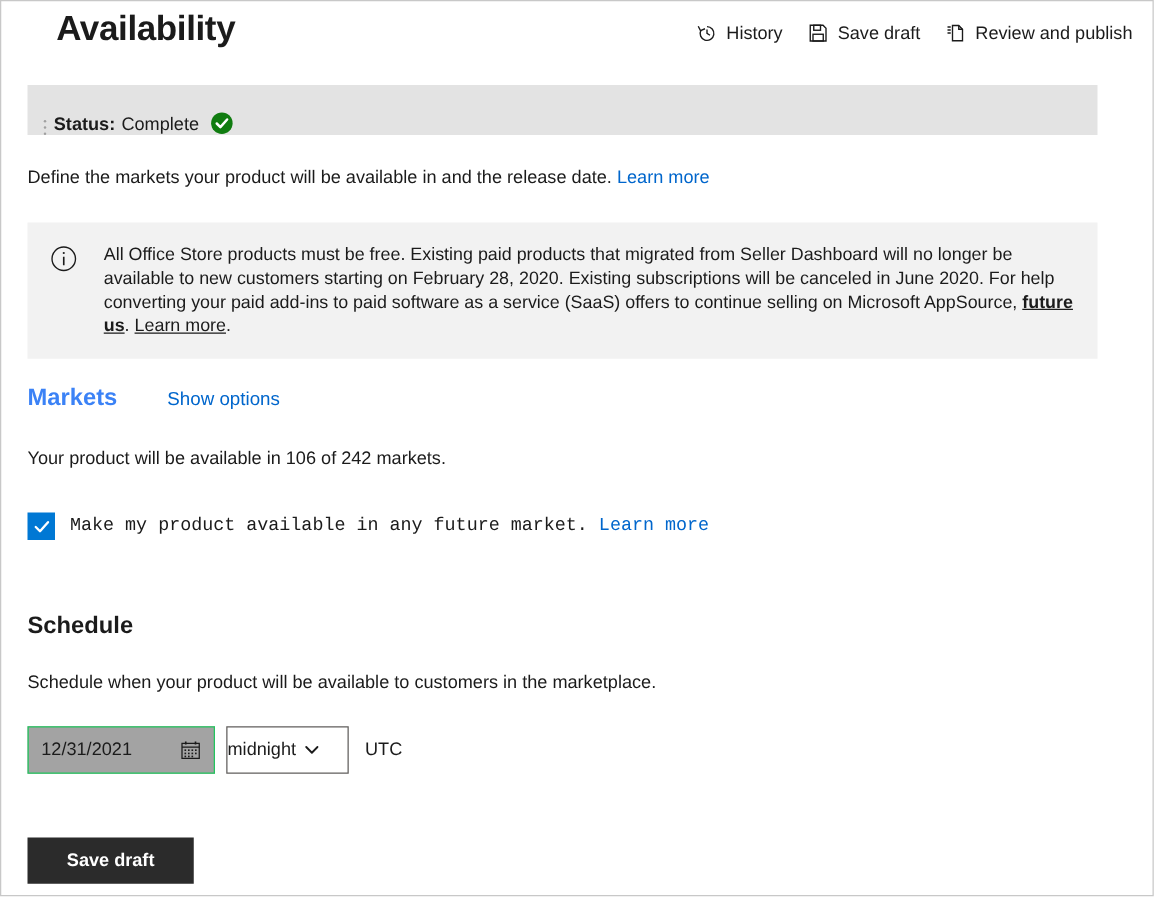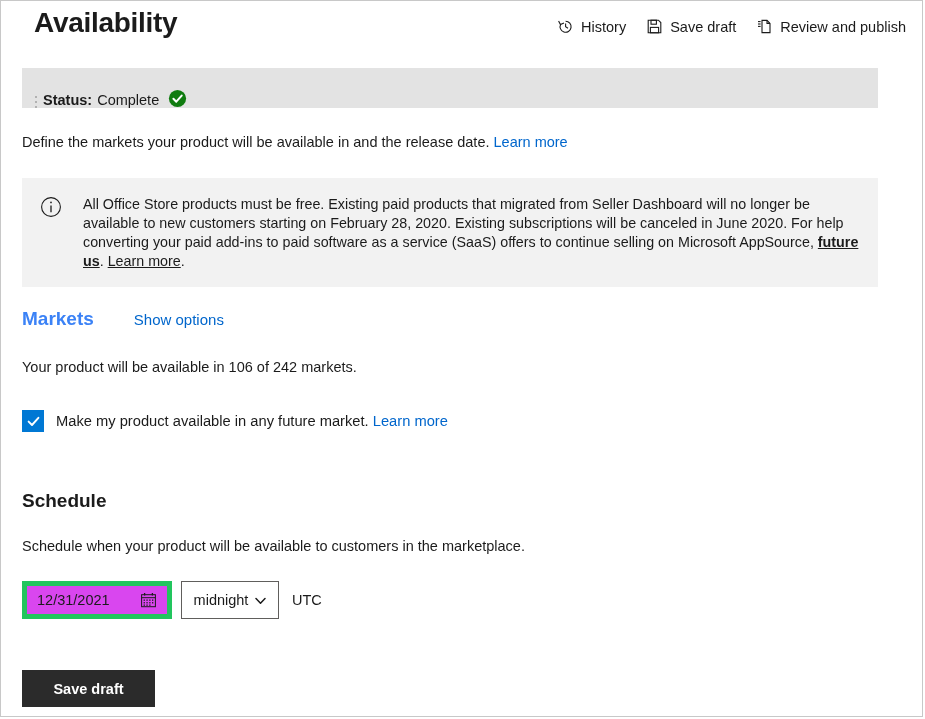--- a/index.html
+++ b/index.html
@@ -14,20 +14,21 @@
     color: #1b1b1b;
     overflow: hidden;
   }
   .page {
     position: relative;
     width: 923px;
     height: 717px;
     box-sizing: border-box;
     border: 1px solid #c8c8c8;
     background: #ffffff;
+    padding-left: 11px;
   }
 
   
   .header {
     position: relative;
     height: 52px;
   }
   .page-title {
     position: absolute;
     left: 33px;
@@ -191,20 +192,21 @@
     height: 22px;
     background: #0078d4;
     display: inline-flex;
     align-items: center;
     justify-content: center;
     cursor: pointer;
   }
   .checkbox-label {
     margin-left: 12px;
     font-size: 14.7px;
+    font-family: Liberation Mono, monospace;
   }
 
   
   .schedule-head {
     position: absolute;
     left: 21px;
     top: 489px;
     font-size: 19px;
     font-weight: bold;
   }
@@ -219,22 +221,22 @@
     left: 21px;
     top: 580px;
     display: flex;
     align-items: center;
   }
   .date-field {
     position: relative;
     width: 150px;
     height: 38px;
     box-sizing: border-box;
-    border: 5px solid #22c55e;
-    background: #d946ef;
+    border: 1px solid #22c55e;
+    background: #a3a3a3;
     display: flex;
     align-items: center;
   }
   .date-value {
     margin-left: 10px;
     font-size: 14.5px;
     color: #1b1b1b;
   }
   .calendar-icon {
     position: absolute;
@@ -246,21 +248,21 @@
   }
   .time-select {
     margin-left: 9px;
     width: 98px;
     height: 38px;
     box-sizing: border-box;
     border: 1px solid #605e5c;
     background: #ffffff;
     display: flex;
     align-items: center;
-    justify-content: center;
+    justify-content: flex-start;
     gap: 7px;
     cursor: pointer;
   }
   .time-select .time-value {
     font-size: 14.5px;
   }
   .tz-label {
     margin-left: 13px;
     font-size: 14.5px;
   }

